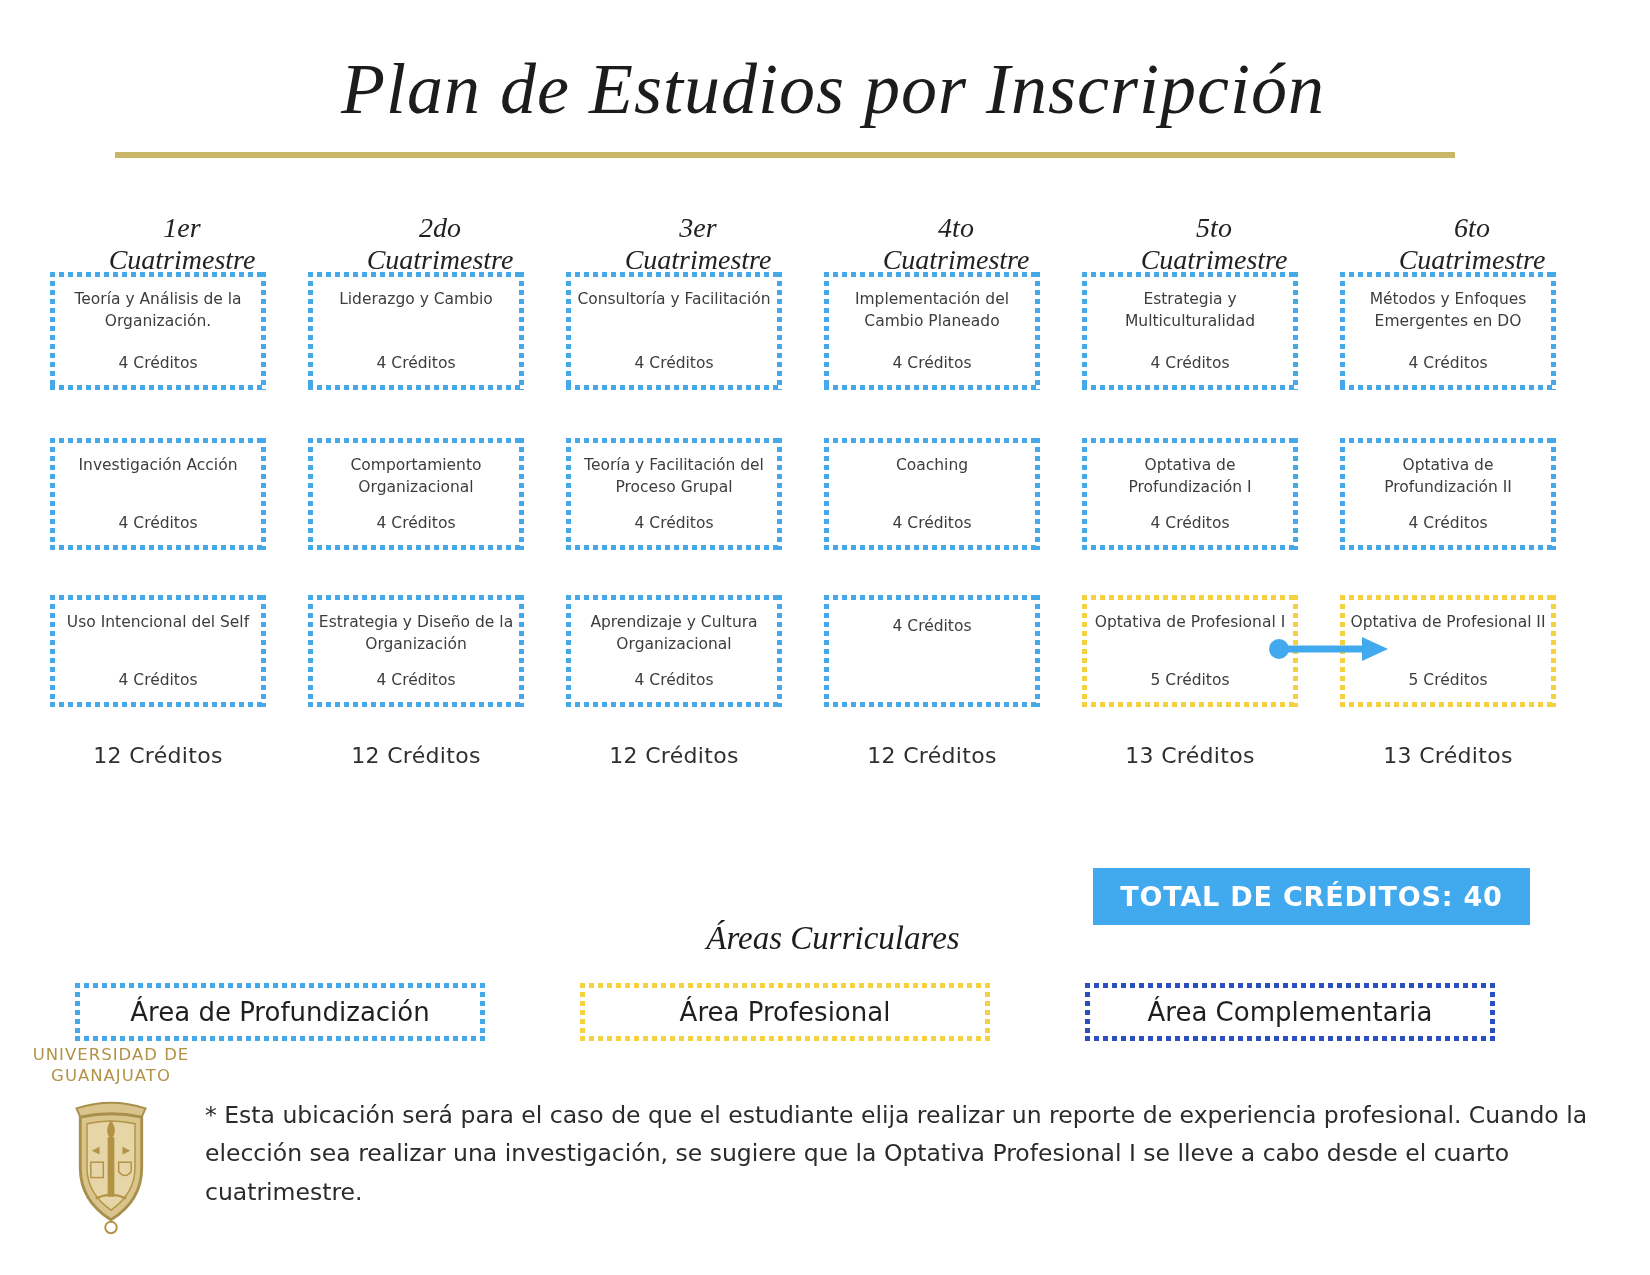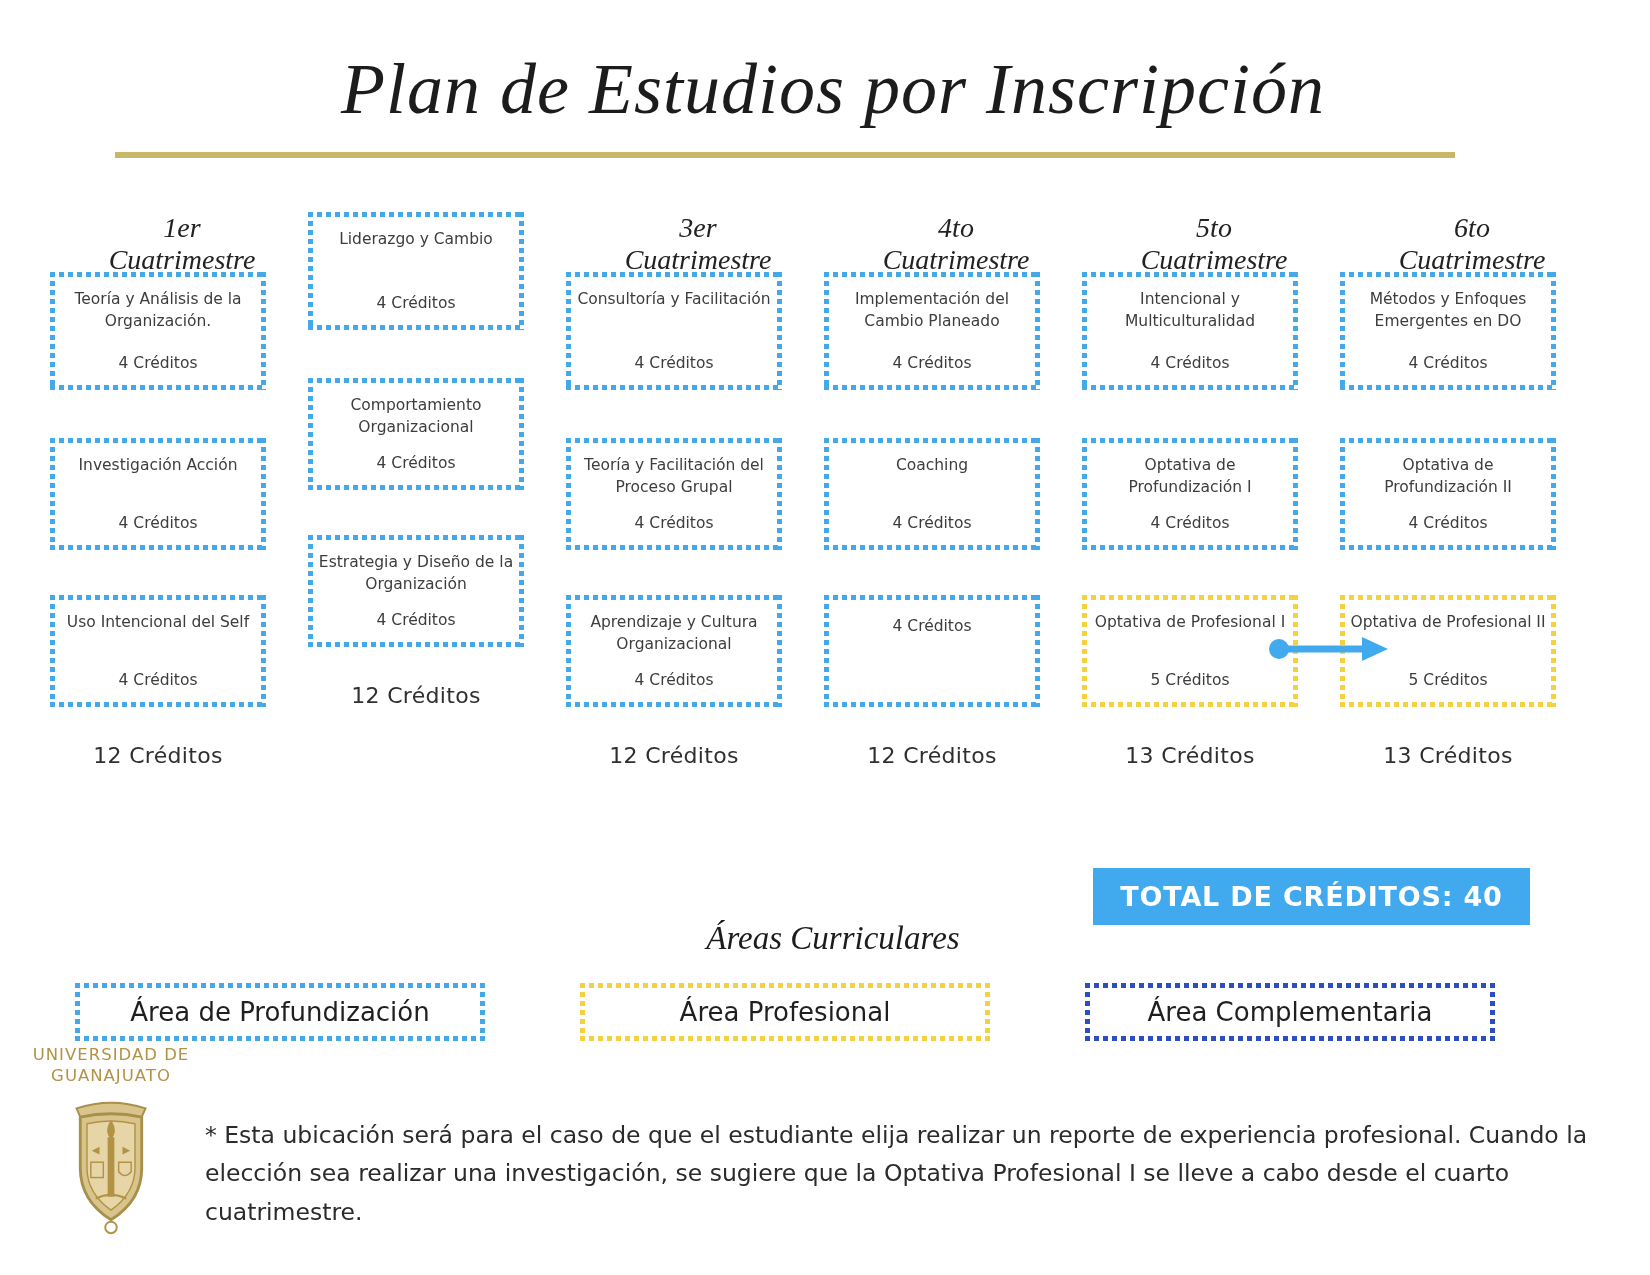--- a/index.html
+++ b/index.html
@@ -81,21 +81,21 @@
   
   .logo{position:absolute;left:18px;top:1044px;width:186px;text-align:center;}
   .logo-text{
     font-size:16.5px;letter-spacing:1px;color:#b29346;line-height:1.3;
   }
   .logo-crest{margin-top:6px;}
 
   
   .footnote{
     position:absolute;left:205px;top:1096px;width:1400px;
-    font-size:23.5px;line-height:1.63;color:#2b2b2b;margin-top:20px;
+    font-size:23.5px;line-height:1.63;color:#2b2b2b;
   }
 </style>
 </head>
 <body>
 
 <div class="page-title serif-it">Plan de Estudios por Inscripción</div>
 <div class="gold-rule"></div>
 
 <div class="grid">
 
@@ -110,20 +110,21 @@
       <div class="course-credits">4 Créditos</div>
     </div>
     <div class="course-box dotbox b-blue r3">
       <div class="course-name">Uso Intencional del Self</div>
       <div class="course-credits">4 Créditos</div>
     </div>
     <div class="col-total">12 Créditos</div>
   </div>
 
   <div class="col">
+    <div class="col-header serif-it">2do Cuatrimestre</div>
     <div class="course-box dotbox b-blue r1">
       <div class="course-name">Liderazgo y Cambio</div>
       <div class="course-credits">4 Créditos</div>
     </div>
     <div class="course-box dotbox b-blue r2">
       <div class="course-name">Comportamiento Organizacional</div>
       <div class="course-credits">4 Créditos</div>
     </div>
     <div class="course-box dotbox b-blue r3">
       <div class="course-name">Estrategia y Diseño de la Organización</div>
@@ -161,21 +162,21 @@
     </div>
     <div class="course-box dotbox b-blue r3">
       <div class="course-credits">4 Créditos</div>
     </div>
     <div class="col-total">12 Créditos</div>
   </div>
 
   <div class="col">
     <div class="col-header serif-it">5to Cuatrimestre</div>
     <div class="course-box dotbox b-blue r1">
-      <div class="course-name">Intencional y Multiculturalidad</div>
+      <div class="course-name">Estrategia y Multiculturalidad</div>
       <div class="course-credits">4 Créditos</div>
     </div>
     <div class="course-box dotbox b-blue r2">
       <div class="course-name">Optativa de Profundización I</div>
       <div class="course-credits">4 Créditos</div>
     </div>
     <div class="course-box dotbox b-yellow r3">
       <div class="course-name">Optativa de Profesional I</div>
       <div class="course-credits">5 Créditos</div>
     </div>

